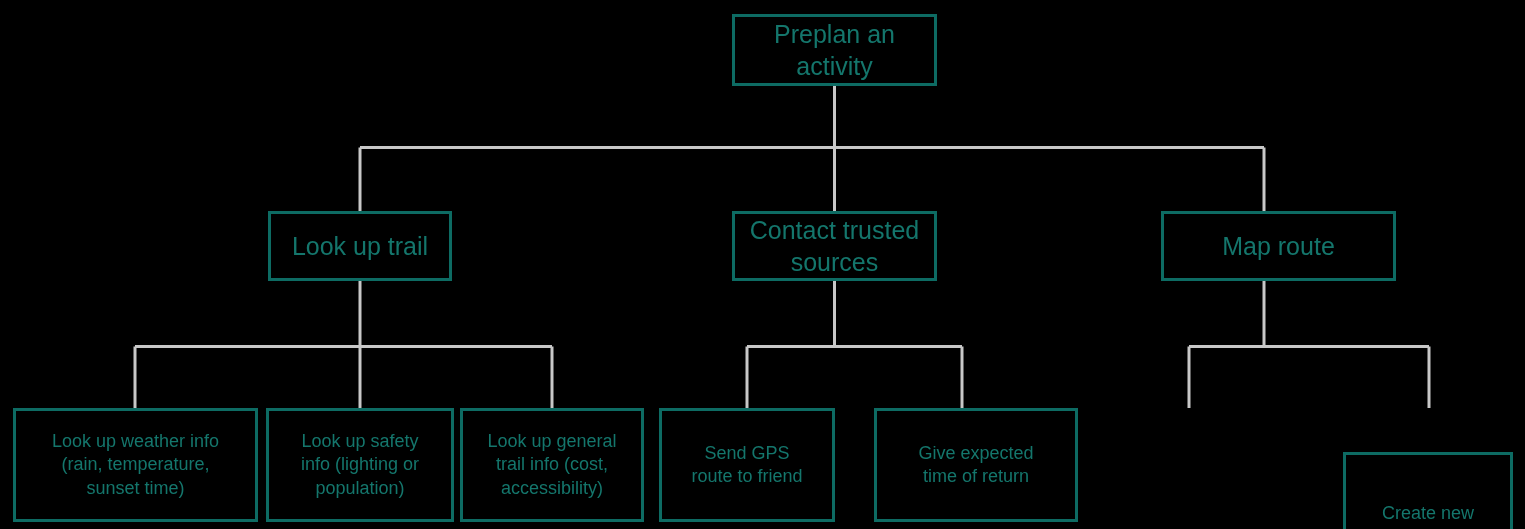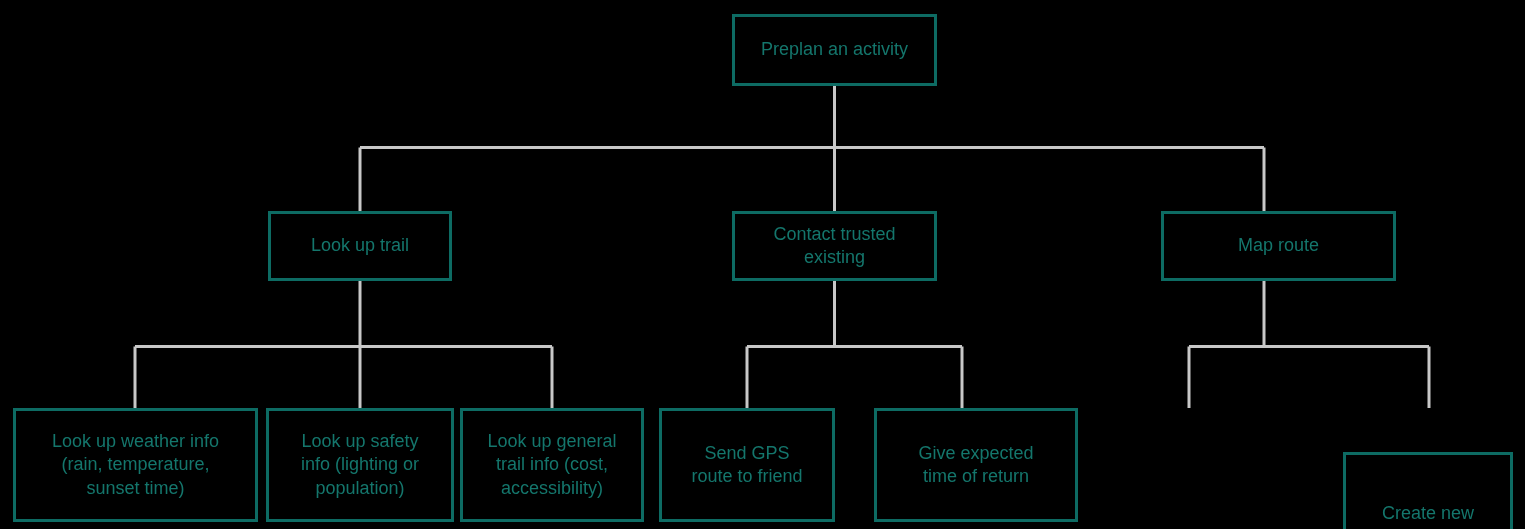--- a/index.html
+++ b/index.html
@@ -38,21 +38,21 @@
   .node-label {
     color: #14766c;
     font-family: "Liberation Sans", sans-serif;
     font-weight: 400;
     line-height: 1.28;
     padding: 0 8px;
     white-space: pre-line;
   }
   .level-root .node-label,
   .level-two .node-label {
-    font-size: 18px;
+    font-size: 25px;
   }
   .level-three .node-label {
     font-size: 18px;
   }
 </style>
 </head>
 <body>
 
 <div id="diagram-canvas">
 
@@ -88,21 +88,21 @@
   <div class="node level-root" style="left:732px; top:14px; width:205px; height:72px;">
     <span class="node-label">Preplan an activity</span>
   </div>
 
   <div class="node level-two" style="left:268px; top:211px; width:184px; height:70px;text-decoration:underline;">
     <span class="node-label">Look up trail</span>
   </div>
 
   <div class="node level-two" style="left:732px; top:211px; width:205px; height:70px;">
     <span class="node-label">Contact trusted
-existing</span>
+sources</span>
   </div>
 
   <div class="node level-two" style="left:1161px; top:211px; width:235px; height:70px;">
     <span class="node-label">Map route</span>
   </div>
 
   <div class="node level-three" style="left:13px; top:408px; width:245px; height:114px;">
     <span class="node-label">Look up weather info
 (rain, temperature,
 sunset time)</span>

